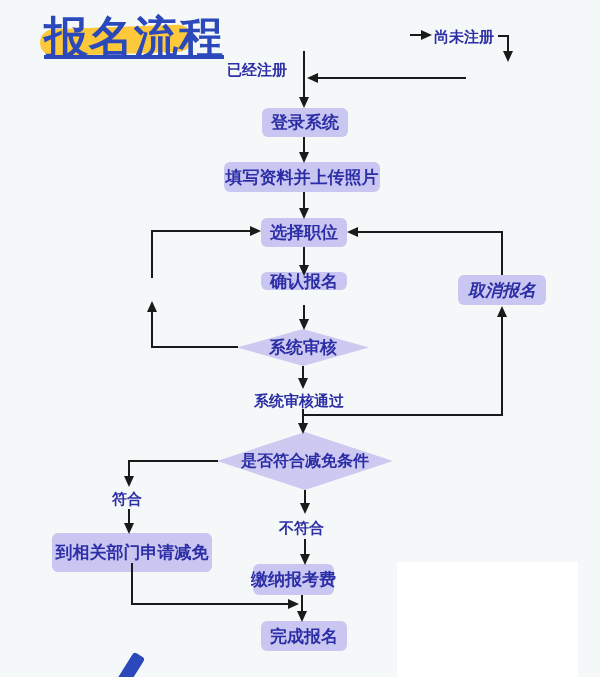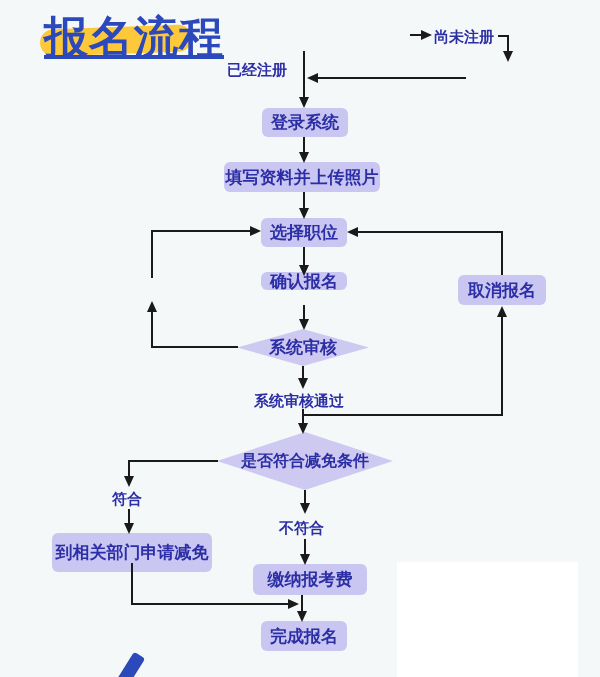--- a/index.html
+++ b/index.html
@@ -64,33 +64,33 @@
 
   <div class="box" style="left:224px;top:162px;width:156px;height:30px;">填写资料并上传照片</div>
 
   <div class="box" style="left:261px;top:218px;width:86px;height:29px;">选择职位</div>
 
   <div class="box" style="left:261px;top:272px;width:86px;height:18px;font-family:Liberation Mono, monospace;">确认报名</div>
 
   <div class="diamond" style="left:237px;top:329px;width:132px;height:37px;font-size:17px;">系统审核</div>
 
 
-  <div class="box" style="left:458px;top:275px;width:88px;height:30px;">取消报名</div>
+  <div class="box" style="left:458px;top:275px;width:88px;height:30px;font-style:italic;">取消报名</div>
 
   <div class="lbl" style="left:254px;top:392px;">系统审核通过</div>
 
   <div class="diamond" style="left:217px;top:432px;width:176px;height:58px;font-size:16px;">是否符合减免条件</div>
 
   <div class="lbl" style="left:112px;top:490px;">符合</div>
 
   <div class="lbl" style="left:279px;top:519px;">不符合</div>
 
   <div class="box" style="left:52px;top:533px;width:160px;height:39px;">到相关部门申请减免</div>
 
-  <div class="box" style="left:253px;top:564px;width:114px;height:31px;">缴纳报考费</div>
+  <div class="box" style="left:253px;top:564px;width:81px;height:31px;">缴纳报考费</div>
 
   <div class="box" style="left:261px;top:621px;width:86px;height:30px;">完成报名</div>
 
   <div class="ln" style="left:410px;top:34px;width:12px;height:2px;"></div>
   <div class="ah r" style="left:421px;top:30px;"></div>
 
   <div class="ln" style="left:498px;top:35px;width:11px;height:2px;"></div>
   <div class="ln" style="left:507px;top:35px;width:2px;height:16px;"></div>
   <div class="ah d" style="left:503px;top:51px;"></div>
 

